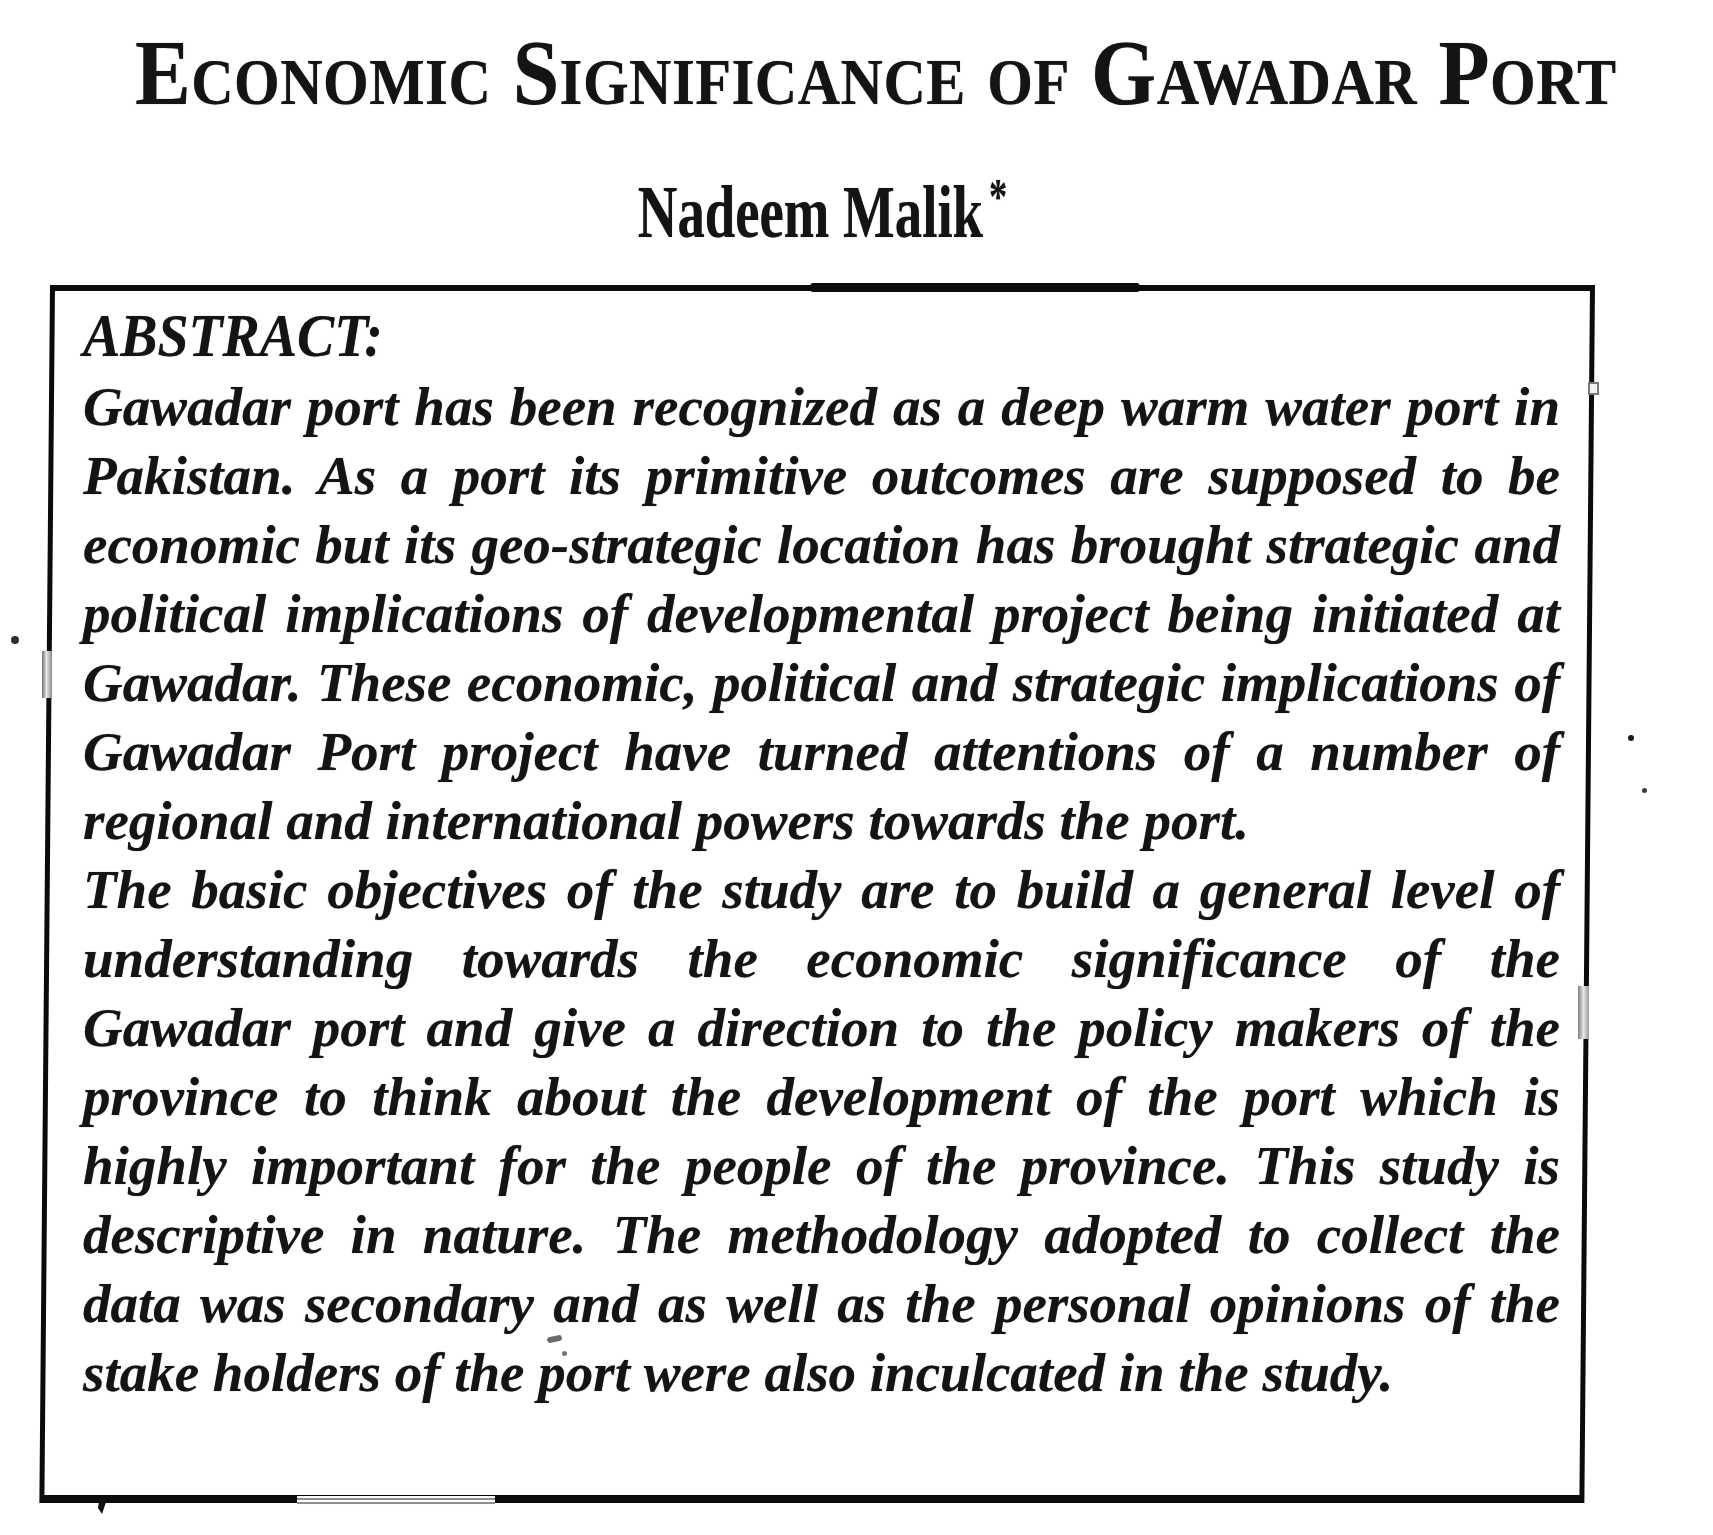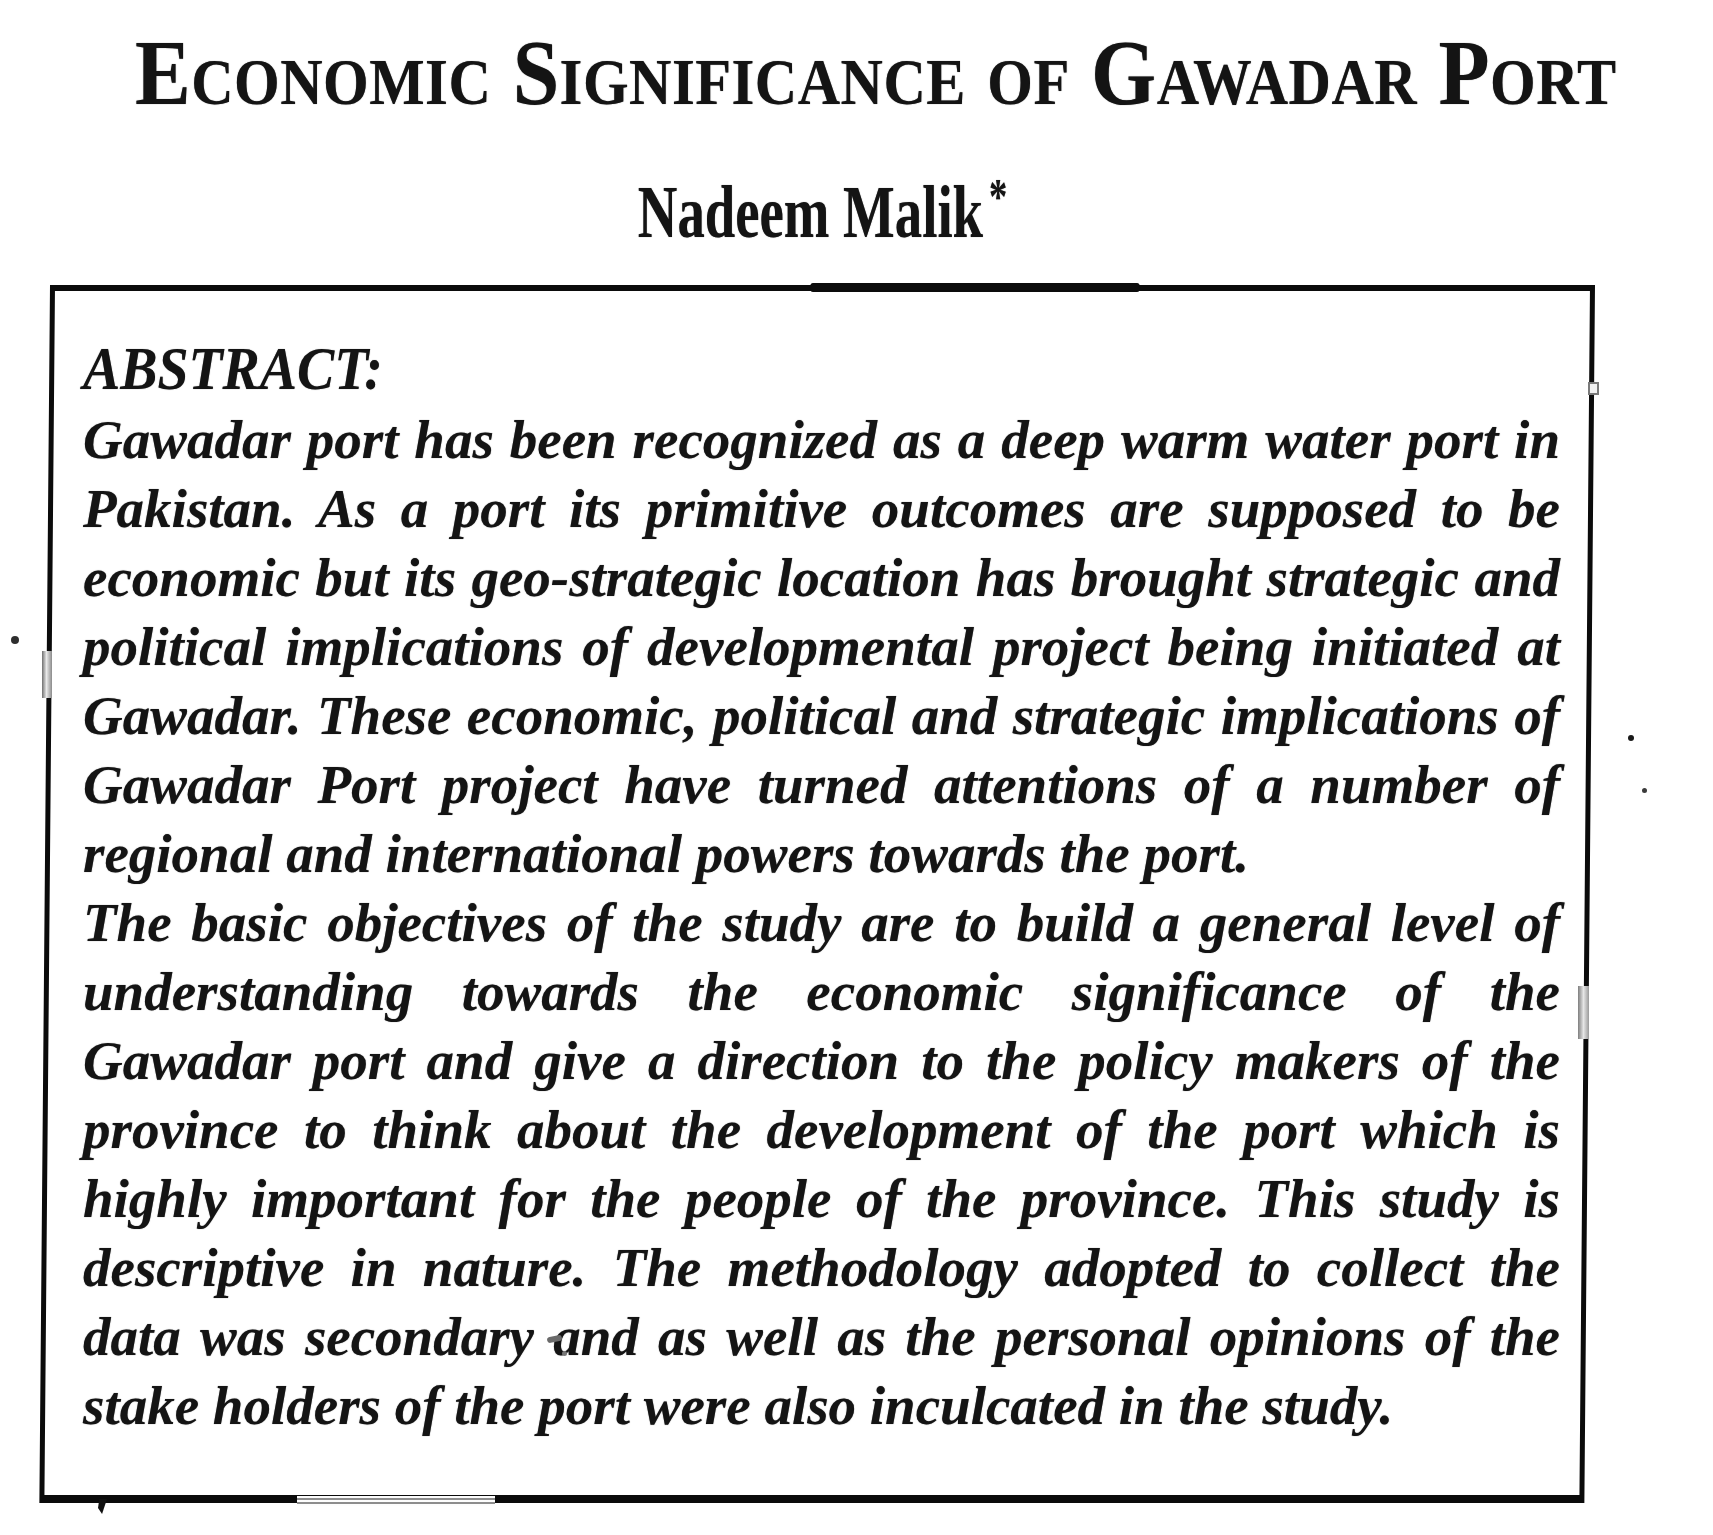--- a/index.html
+++ b/index.html
@@ -79,21 +79,20 @@
   .box-content {
     position: absolute;
     left: 33px;
     top: 13px;
     width: 1477px;
     font-style: italic;
     font-size: 55px;
     line-height: 69px;
     text-align: justify;
     text-shadow: 0 0 1px rgba(0,0,0,0.55);
-    margin-top: 33px;
   }
   .abstract-heading {
     font-weight: 700;
     font-size: 62px;
     line-height: 74px;
     transform: scaleX(0.9);
     transform-origin: 0 50%;
   }
   .box-content p { margin: 0; font-weight: bold; }
 

